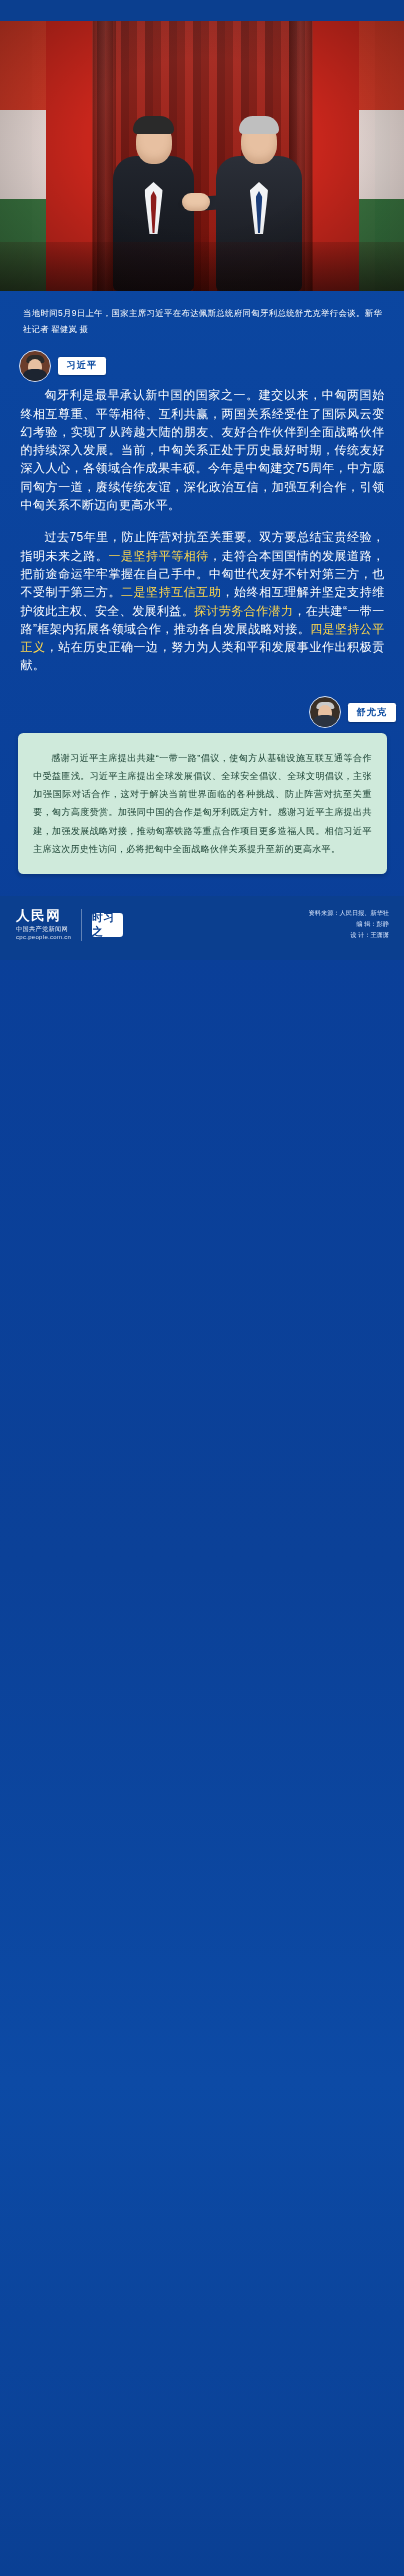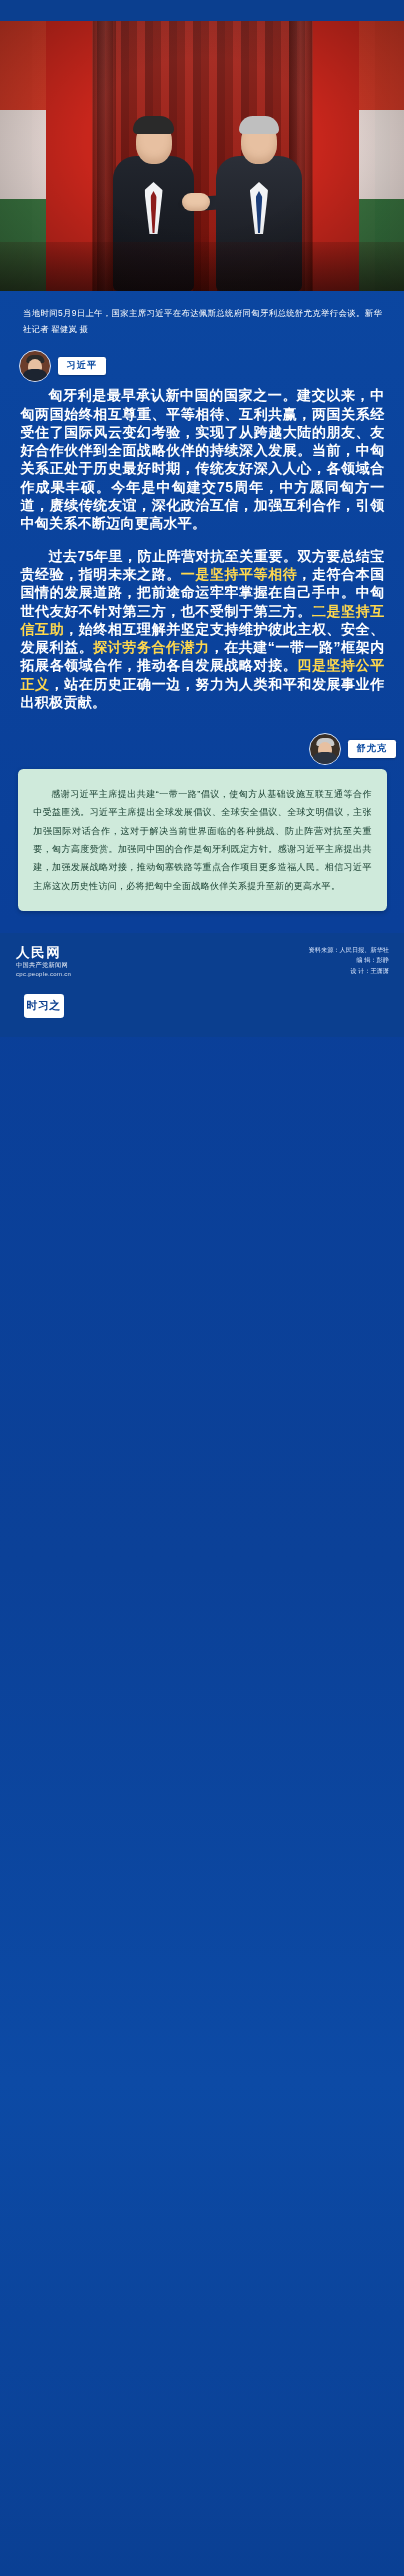--- a/index.html
+++ b/index.html
@@ -204,25 +204,24 @@
     letter-spacing: 1.1px;
     padding: 2.7px 8.6px;
     border-radius: 2.2px;
     box-shadow: 0 0.5px 1.6px rgba(0,0,0,.25);
   }
 
   
   .body-text {
     padding: 3.2px 20.5px 0 20.5px;
     color: #ffffff;
-    font-size: 14px;
+    font-size: 12px;
     line-height: 18.3px;
     text-align: justify;
     letter-spacing: 0.3px;
-    font-weight: bold;
   }
   .body-text p { margin: 0 0 14px 0; text-indent: 2em; }
   .hl { color: #ffd84d; }
 
   
   .quote-card {
     margin: 3.2px 18.3px 0 18.3px;
     background: #cfeadb;
     border-radius: 5.4px;
     padding: 16px 15px 16px 15px;
@@ -242,21 +241,20 @@
     padding: 12px 16px 18.3px 16px;
     display: flex;
     align-items: flex-start;
     justify-content: space-between;
     gap: 9.7px;
   }
   .brand {
     display: flex;
     align-items: center;
     gap: 7px;
-    flex-direction: column;
   }
   .brand-mark {
     color: #ffffff;
     line-height: 1.25;
   }
   .brand-cn {
     font-size: 13.5px;
     font-weight: bold;
     letter-spacing: 1.6px;
   }
@@ -265,21 +263,21 @@
     letter-spacing: 0.3px;
     opacity: .95;
   }
   .brand-url {
     font-size: 6px;
     letter-spacing: 0.3px;
     opacity: .85;
     margin-top: 1.6px;
   }
   .logo-badge {
-    width: 40px; height: 24px;
+    width: 31px; height: 24px;
     background: #ffffff;
     color: #0b3f8f;
     border-radius: 3.2px;
     display: flex;
     align-items: center;
     justify-content: center;
     font-size: 10.8px;
     font-weight: bold;
     letter-spacing: 0.5px;
     flex: 0 0 auto;

